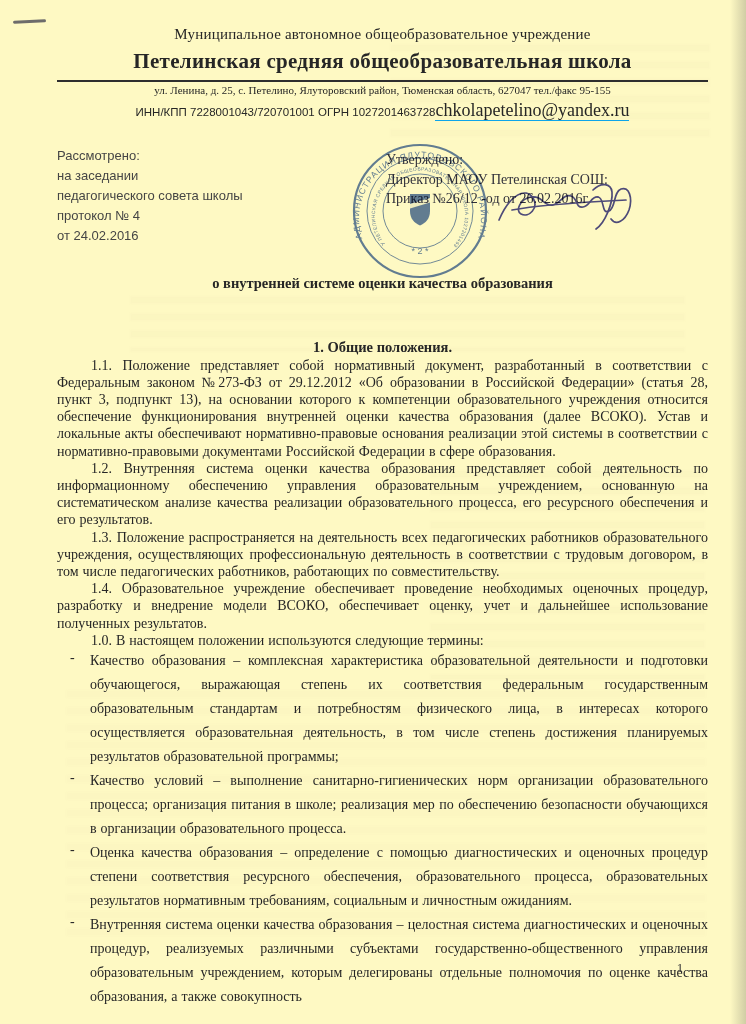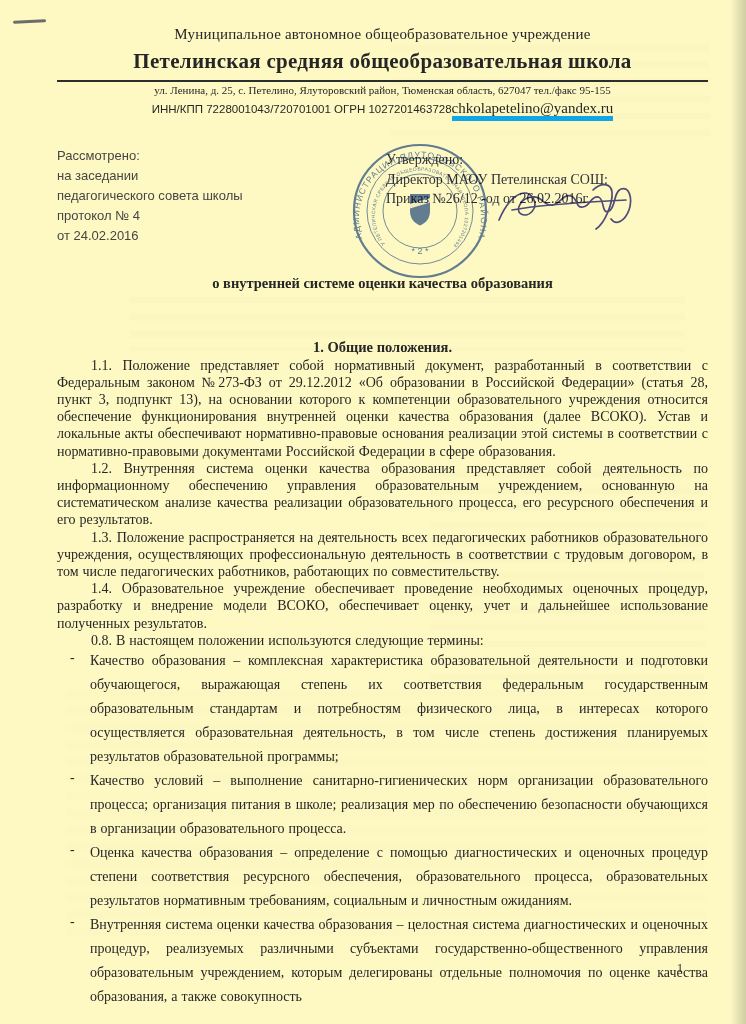--- a/index.html
+++ b/index.html
@@ -38,21 +38,21 @@
   .ghost.g4 { left: 66px;  top: 690px; width: 640px; height: 250px; opacity:.4; }
 
   
   .header { position: absolute; left: 57px; top: 26px; width: 651px; text-align: center; }
   .org-type { font-size: 15px; letter-spacing: .2px; }
   .school-name { font-size: 21px; font-weight: bold; letter-spacing: .3px; margin-top: 6px; }
   .header-rule { border: none; border-top: 2.5px solid #2e2e2e; margin: 6px 0 2px 0; }
   .address-line { font-size: 11px; text-align: center; }
   .requisites-line { font-size: 12px; margin-top: 4px; }
   .requisites-line .req { font-family: "Liberation Sans", sans-serif; font-size: 11.5px; }
-  .requisites-line .email { border-bottom: 5px solid #0ea5e9; font-size: 15px; }
+  .requisites-line .email { border-bottom: 1px solid #0ea5e9; font-size: 18px; }
 
   
   .approval-left {
     position: absolute; left: 57px; top: 146px; width: 240px;
     font-family: "Liberation Sans", sans-serif; font-size: 13px;
     line-height: 20px; color: #454545;
   }
   .approval-right {
     position: absolute; left: 386px; top: 150px; width: 330px;
     font-size: 14px; line-height: 19.5px; color: #30303a;
@@ -164,21 +164,21 @@
   <div class="doc-title">
     <div class="t2">о внутренней системе оценки качества образования</div>
   </div>
 
   <div class="body-block">
     <div class="section-heading">1. Общие положения.</div>
     <p class="para">1.1. Положение представляет собой нормативный документ, разработанный в соответствии с Федеральным законом №273-ФЗ от 29.12.2012 «Об образовании в Российской Федерации» (статья 28, пункт 3, подпункт 13), на основании которого к компетенции образовательного учреждения относится обеспечение функционирования внутренней оценки качества образования (далее ВСОКО). Устав и локальные акты обеспечивают нормативно-правовые основания реализации этой системы в соответствии с нормативно-правовыми документами Российской Федерации в сфере образования.</p>
     <p class="para">1.2. Внутренняя система оценки качества образования представляет собой деятельность по информационному обеспечению управления образовательным учреждением, основанную на систематическом анализе качества реализации образовательного процесса, его ресурсного обеспечения и его результатов.</p>
     <p class="para">1.3. Положение распространяется на деятельность всех педагогических работников образовательного учреждения, осуществляющих профессиональную деятельность в соответствии с трудовым договором, в том числе педагогических работников, работающих по совместительству.</p>
     <p class="para">1.4. Образовательное учреждение обеспечивает проведение необходимых оценочных процедур, разработку и внедрение модели ВСОКО, обеспечивает оценку, учет и дальнейшее использование полученных результатов.</p>
-    <p class="para">0.8. В настоящем положении используются следующие термины:</p>
+    <p class="para">1.0. В настоящем положении используются следующие термины:</p>
 
     <div class="terms">
       <div class="term">
         <span class="term-marker">-</span>
         <div class="term-text">Качество образования – комплексная характеристика образовательной деятельности и подготовки обучающегося, выражающая степень их соответствия федеральным государственным образовательным стандартам и потребностям физического лица, в интересах которого осуществляется образовательная деятельность, в том числе степень достижения планируемых результатов образовательной программы;</div>
       </div>
       <div class="term">
         <span class="term-marker">-</span>
         <div class="term-text">Качество условий – выполнение санитарно-гигиенических норм организации образовательного процесса; организация питания в школе; реализация мер по обеспечению безопасности обучающихся в организации образовательного процесса.</div>
       </div>

